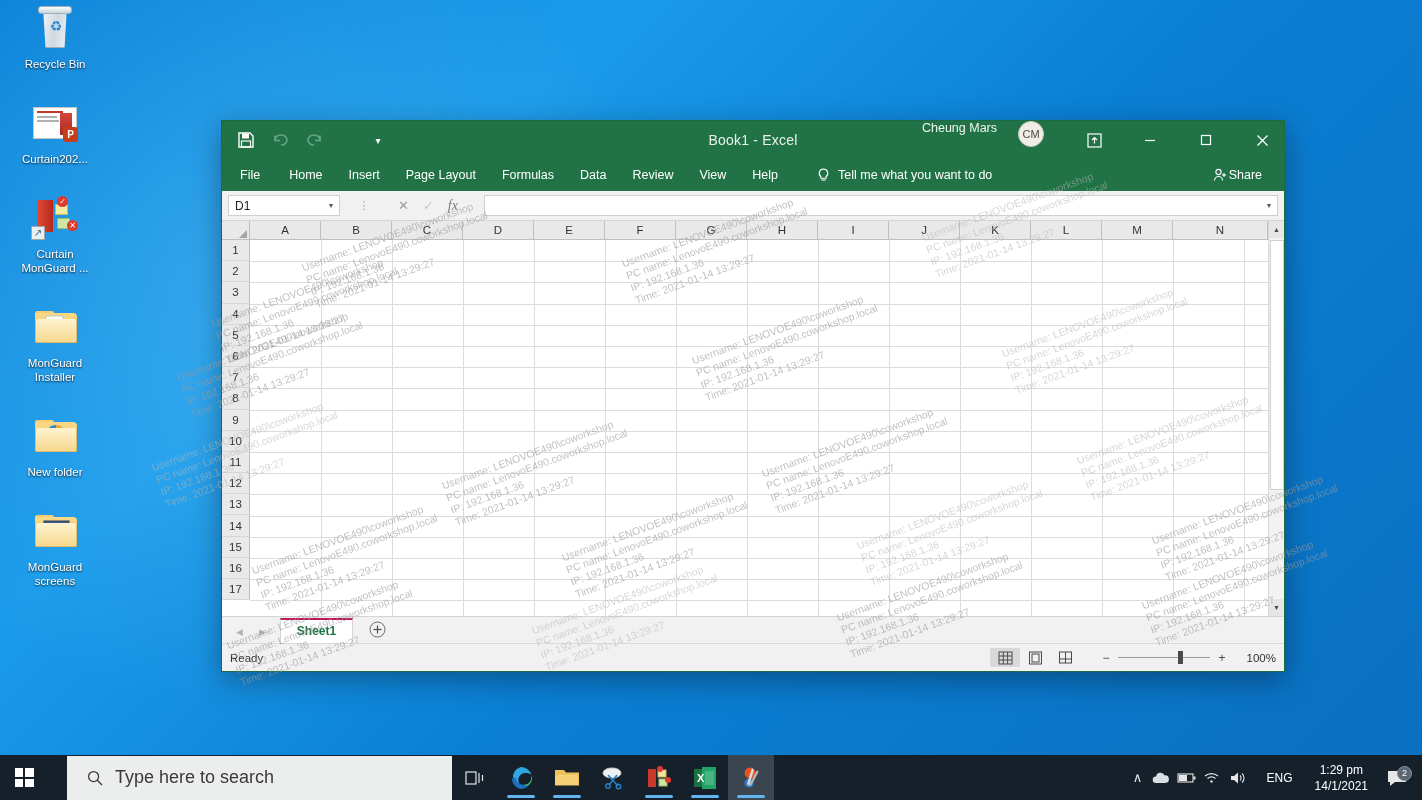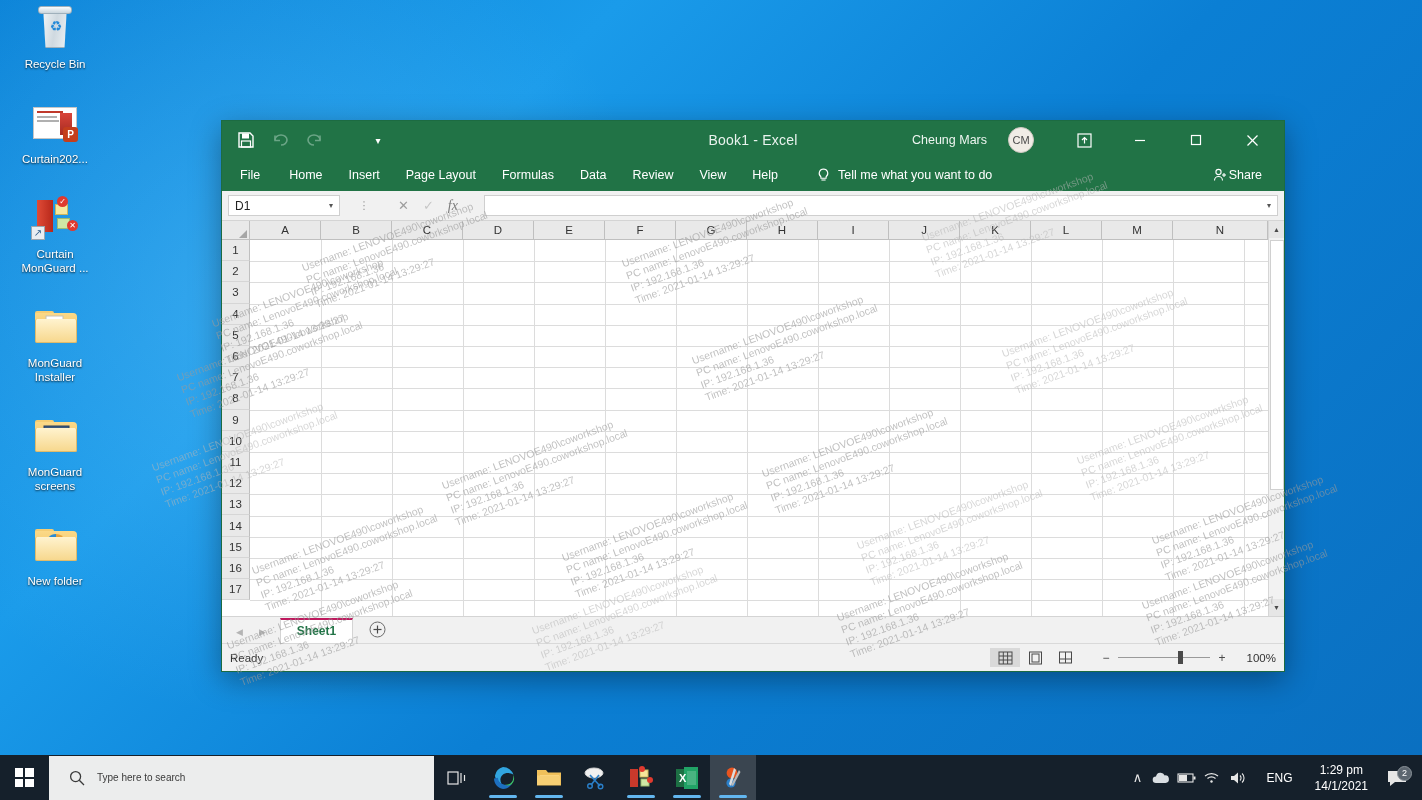--- a/index.html
+++ b/index.html
@@ -110,21 +110,21 @@
     width:20px; height:20px; display:flex; align-items:center; justify-content:center;
     color:#ffffff; font-size:15px;
   }
   .qat .q.dim { color:#6ba586; }
   .qat .q.small { font-size:10px; }
   .title-text {
     position:absolute; left:0; right:0; text-align:center;
     color:#e9f3ee; font-size:14px; letter-spacing:.2px;
     pointer-events:none;
   }
-  .tb-right { margin-left:auto; display:flex; align-items:center; gap:12px; padding-right:10px; }
+  .tb-right { margin-left:auto; display:flex; gap:12px; padding-right:0; }
   .acct-name { color:#eef6f1; font-size:12.5px; margin-right:9px; }
   .avatar {
     width:26px; height:26px; border-radius:50%; background:#f0ece6; color:#4a4a4a;
     font-size:11px; display:flex; align-items:center; justify-content:center; margin-right:16px;
     border:1px solid #cfc9c1;
   }
   .winbtn {
     width:44px; height:38px; display:flex; align-items:center; justify-content:center;
     color:#fff; font-size:13px;
   }
@@ -242,23 +242,23 @@
   .taskbar {
     position:absolute; left:0; bottom:0; width:1422px; height:45px;
     background:#15202b; display:flex; align-items:center; z-index:60;
   }
   .start {
     width:48px; height:45px; display:flex; align-items:center; justify-content:center;
   }
   .winlogo { width:19px; height:19px; display:grid; grid-template-columns:1fr 1fr; grid-template-rows:1fr 1fr; gap:2px; }
   .winlogo i { background:#fff; display:block; }
   .searchbox {
-    width:385px; height:44px; background:#eceded; margin-left:1px;
+    width:385px; height:44px; background:#eceded; margin-left:19px;
     display:flex; align-items:center; gap:12px; padding-left:20px;
-    color:#3a3a3a; font-size:10px;
+    color:#3a3a3a; font-size:18px;
   }
   .tb-icons { display:flex; align-items:center; height:45px; }
   .tb-item {
     width:46px; height:45px; display:flex; align-items:center; justify-content:center;
     position:relative;
   }
   .tb-item.running::after {
     content:""; position:absolute; left:9px; right:9px; bottom:2px; height:3px;
     background:#62b6ef; border-radius:2px;
   }
@@ -328,58 +328,58 @@
         <div class="papers">
           <svg width="26" height="22" viewBox="0 0 26 22">
             <rect x="3" y="1" width="17" height="19" fill="#ffffff" stroke="#c9c2b2"></rect>
             <rect x="7" y="6" width="7" height="8" fill="#5a5a5a" opacity="0.5"></rect>
           </svg>
         </div>
         <div class="front"></div>
       </div>
     </div>
     <div class="caption">MonGuard Installer</div>
-  </div>
-
-  <div class="desk-icon" style="margin-top:28px">
-    <div class="glyph">
-      <div class="folder">
-        <div class="tab"></div>
-          <div class="back"></div>
-        <div class="papers">
-          <svg width="28" height="22" viewBox="0 0 28 22">
-            <rect x="1" y="2" width="25" height="17" fill="#3d5a80" stroke="#2b4160"></rect>
-            <rect x="3" y="4" width="10" height="13" fill="#577ba8"></rect>
-            <rect x="15" y="4" width="9" height="13" fill="#4a6d96"></rect>
-          </svg>
-        </div>
-        <div class="front"></div>
-      </div>
-    </div>
-    <div class="caption">MonGuard screens</div>
   </div>
 
   <div class="desk-icon" style="margin-top:28px">
     <div class="glyph">
       <div class="folder">
         <div class="tab"></div>
           <div class="back"></div>
         <div class="papers">
           <svg width="26" height="22" viewBox="0 0 26 22">
             <path d="M13 1 a10 10 0 0 1 9 6 l-9 4 z" fill="#e8a33d"></path>
             <path d="M22 7 a10 10 0 0 1 -6 13 l-3 -9 z" fill="#d94f3d"></path>
             <path d="M16 20 a10 10 0 0 1 -13 -8 l10 -1 z" fill="#3aa655"></path>
             <path d="M3 12 a10 10 0 0 1 10 -11 l0 10 z" fill="#2e8bd0"></path>
             <circle cx="13" cy="11" r="4" fill="#ffffff" opacity="0.85"></circle>
           </svg>
         </div>
         <div class="front"></div>
       </div>
     </div>
     <div class="caption">New folder</div>
+  </div>
+
+  <div class="desk-icon" style="margin-top:28px">
+    <div class="glyph">
+      <div class="folder">
+        <div class="tab"></div>
+          <div class="back"></div>
+        <div class="papers">
+          <svg width="28" height="22" viewBox="0 0 28 22">
+            <rect x="1" y="2" width="25" height="17" fill="#3d5a80" stroke="#2b4160"></rect>
+            <rect x="3" y="4" width="10" height="13" fill="#577ba8"></rect>
+            <rect x="15" y="4" width="9" height="13" fill="#4a6d96"></rect>
+          </svg>
+        </div>
+        <div class="front"></div>
+      </div>
+    </div>
+    <div class="caption">MonGuard screens</div>
   </div>
 </div>
 
 <div class="excel">
 
   <div class="titlebar">
     <div class="qat">
       <div class="q">
         <svg width="16" height="16" viewBox="0 0 16 16">
             <path d="M1 1h11l3 3v11H1z" fill="none" stroke="#ffffff" stroke-width="1.4"></path>

